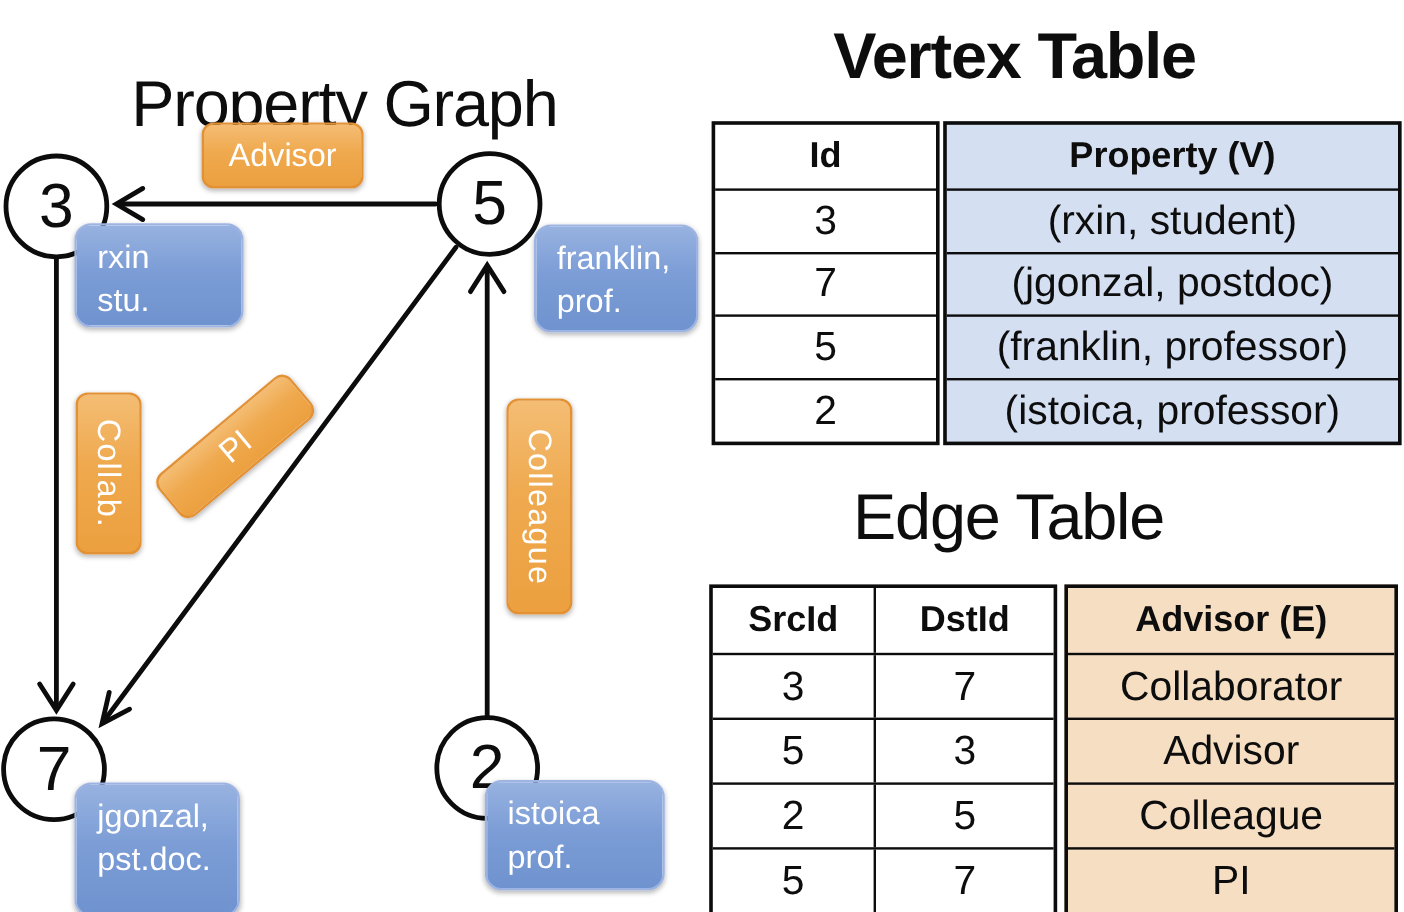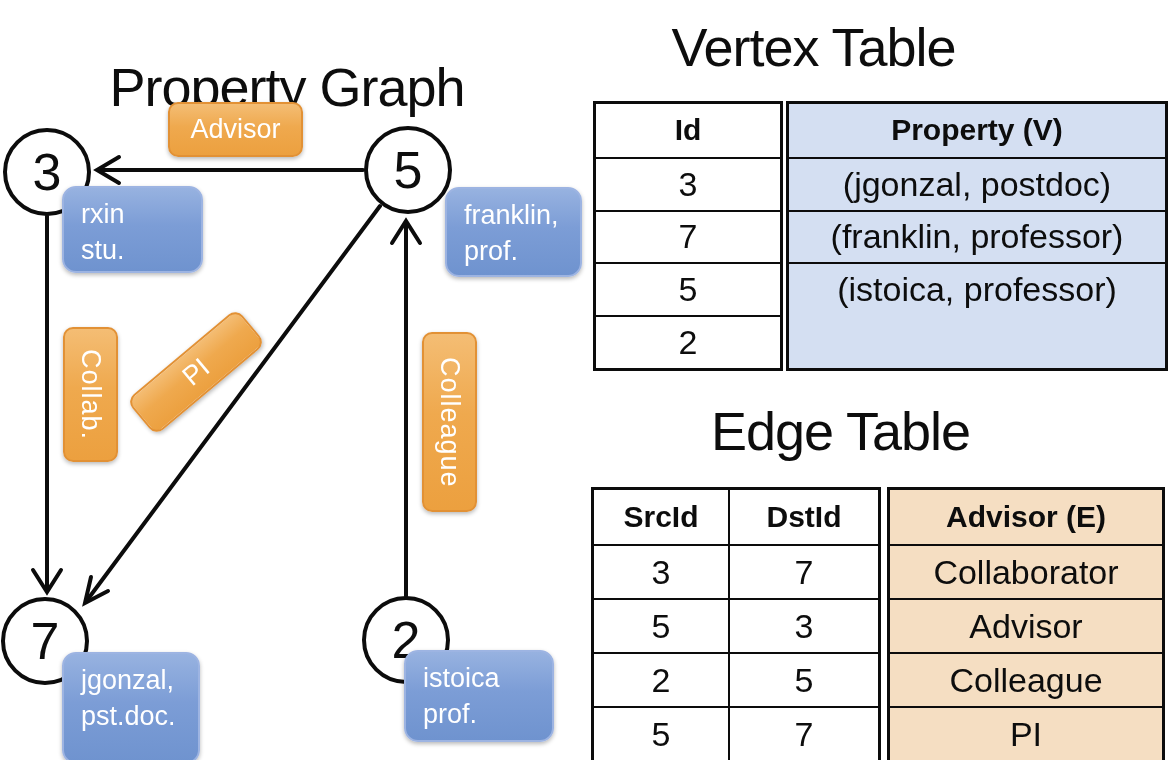--- a/index.html
+++ b/index.html
@@ -118,21 +118,21 @@
 </div>
 <div class="abs vbox" style="left:62px;top:652px;width:138px;height:112px;">
   <div>jgonzal,</div>
   <div>pst.doc.</div>
 </div>
 <div class="abs vbox" style="left:404px;top:650px;width:150px;height:92px;">
   <div>istoica</div>
   <div>prof.</div>
 </div>
 
-<div class="abs big-title" style="left:526px;top:16px;width:575px;">Vertex Table</div>
+<div class="abs big-title" style="left:558px;top:16px;width:575px;font-weight:bold;">Vertex Table</div>
 
 <div class="abs sub-table" style="left:593px;top:101px;width:190px;height:270px;">
   <div class="t-row">
     <div class="t-cell hdr">Id</div>
   </div>
   <div class="t-row">
       <div class="t-cell">3</div>
     </div>
   <div class="t-row">
       <div class="t-cell">7</div>
@@ -142,20 +142,23 @@
     </div>
   <div class="t-row">
       <div class="t-cell">2</div>
     </div>
 </div>
 
 <div class="abs sub-table vertex-fill" style="left:786px;top:101px;width:382px;height:270px;">
   <div class="t-row">
     <div class="t-cell hdr">Property (V)</div>
   </div>
+  <div class="t-row">
+      <div class="t-cell">(rxin, student)</div>
+    </div>
   <div class="t-row">
       <div class="t-cell">(jgonzal, postdoc)</div>
     </div>
   <div class="t-row">
       <div class="t-cell">(franklin, professor)</div>
     </div>
   <div class="t-row">
       <div class="t-cell">(istoica, professor)</div>
     </div>
 </div>

